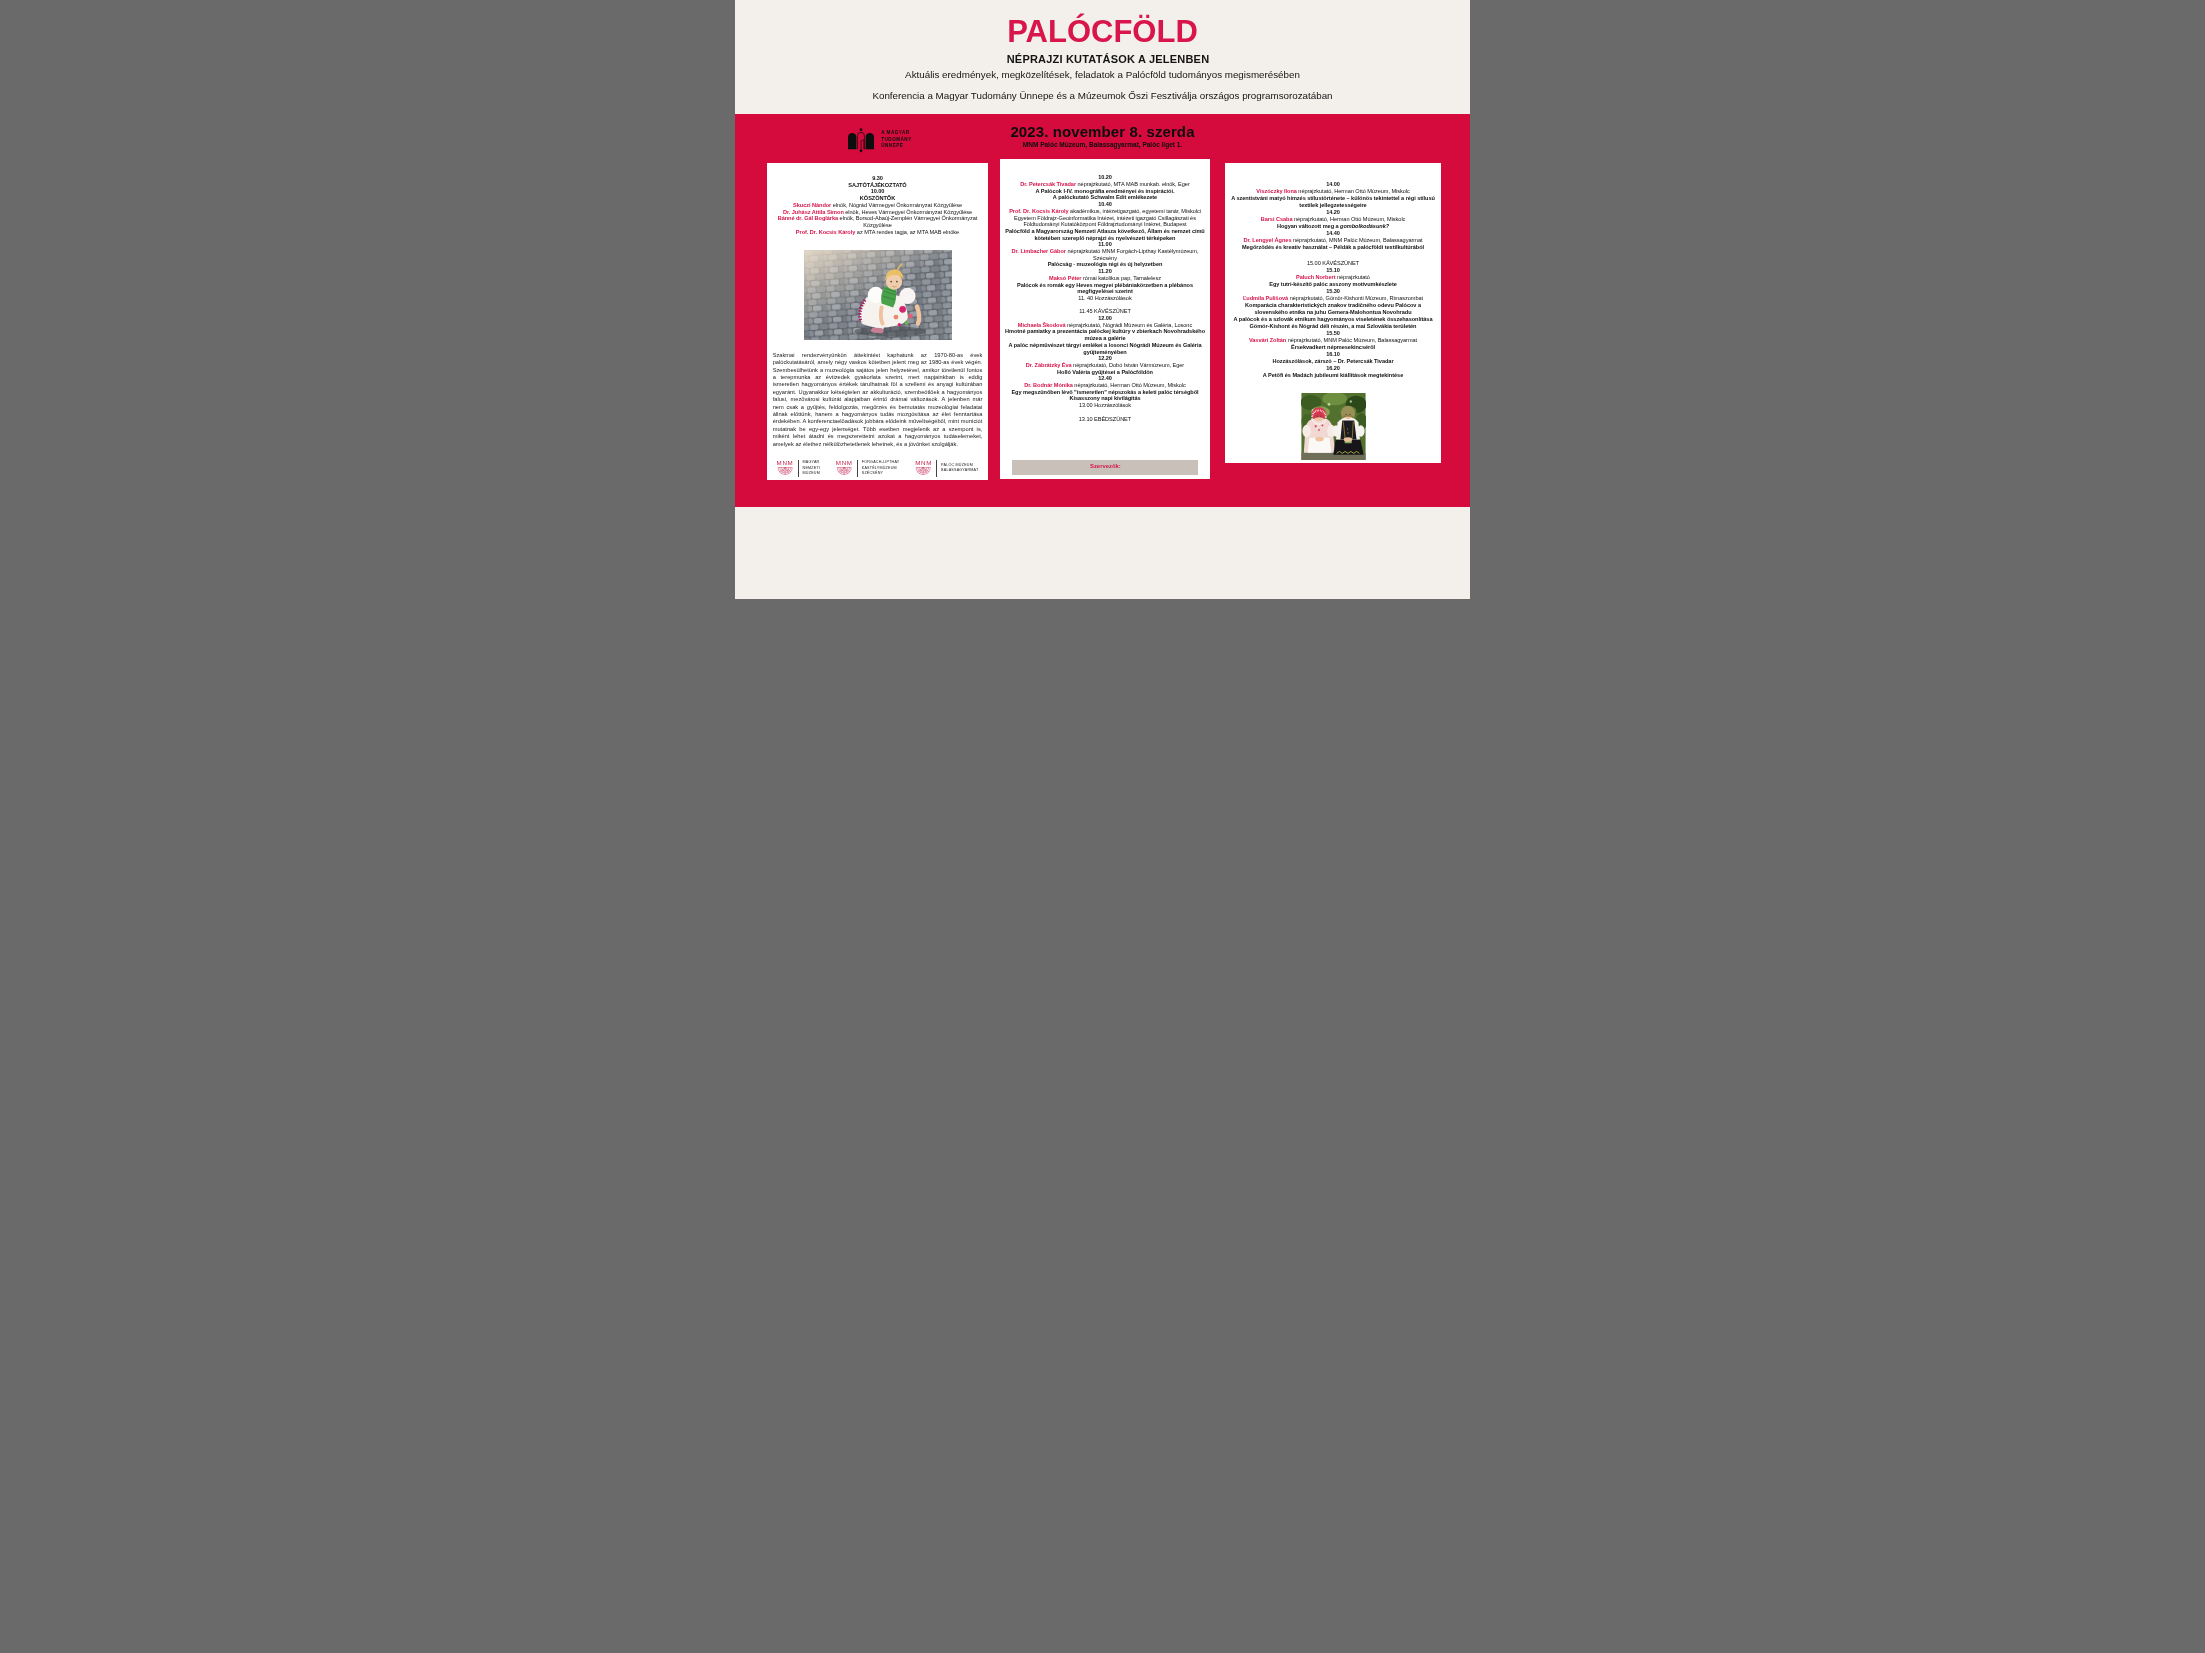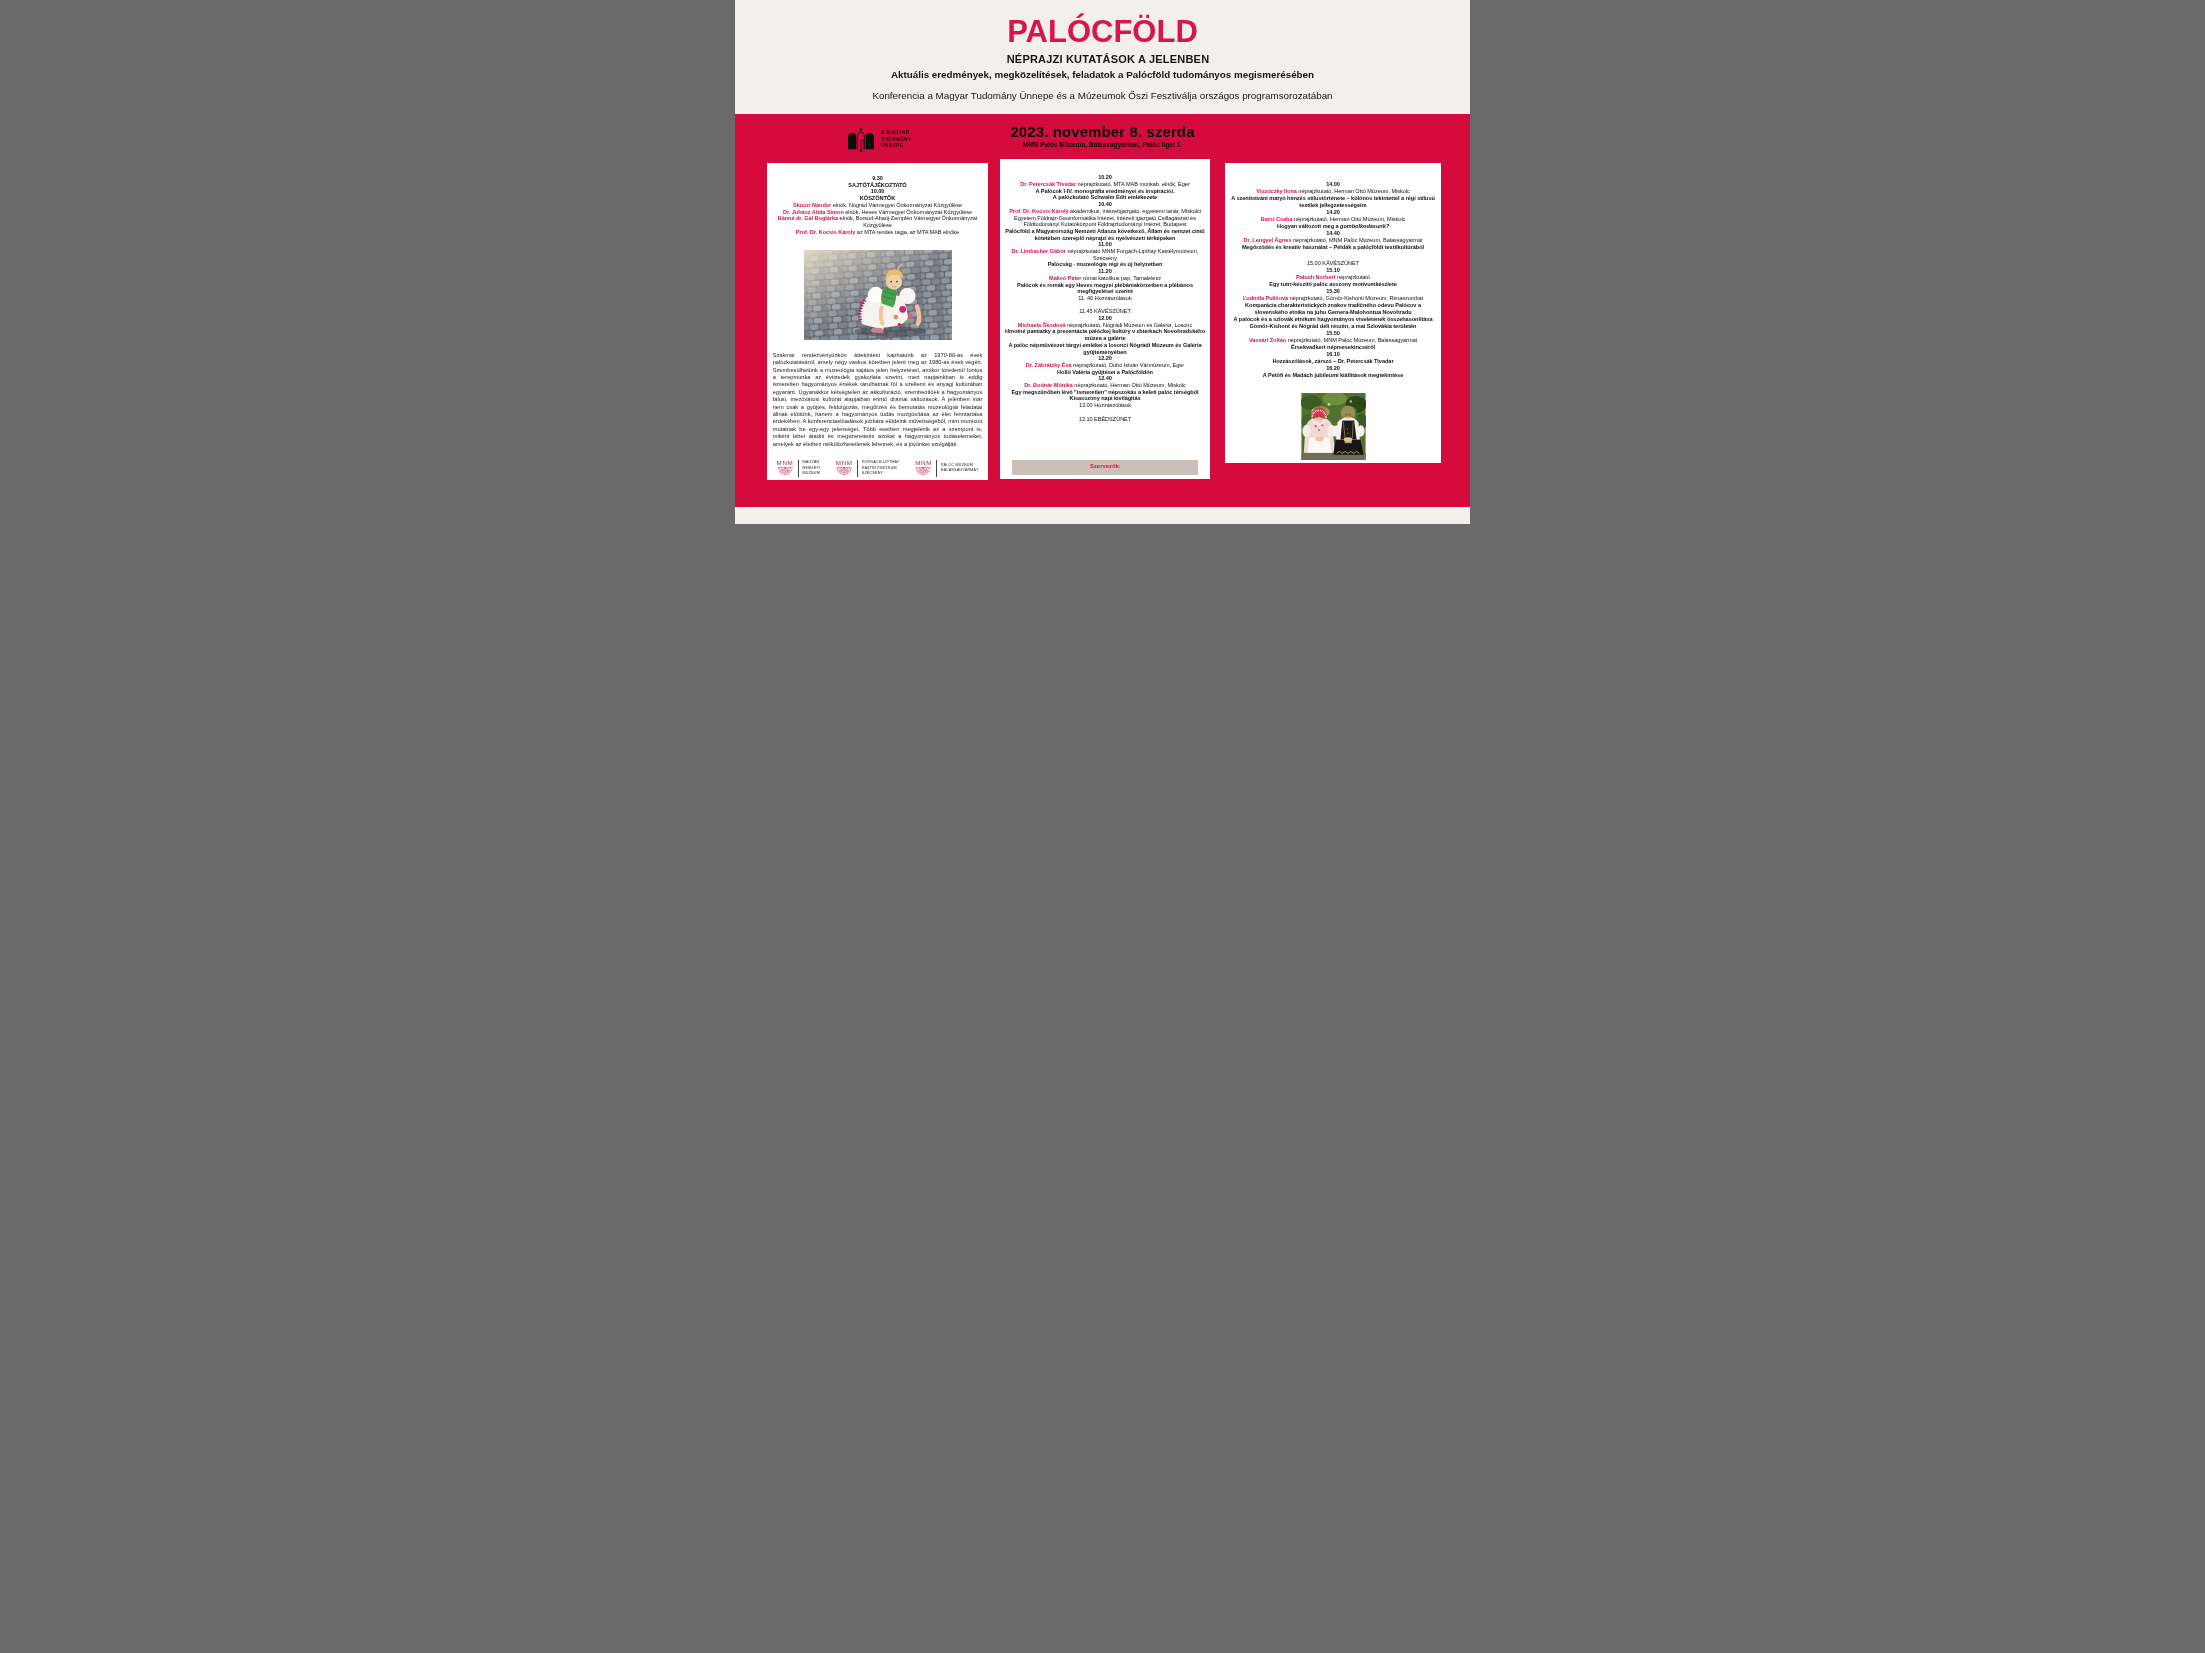--- a/index.html
+++ b/index.html
@@ -1,25 +1,25 @@
 <!DOCTYPE html>
 <html lang="hu" style="--accent-red: #d40b3c; --title-red: #d8164b; --name-red: #d6154b; --mnm-red: #c4214b; --cream: #f3efea; --box-tan: #c9c1b9;font-size:7.7px"><head>
 <meta charset="utf-8">
 <title>Palócföld – konferencia plakát</title>
 <style>
   html,body{margin:0;padding:0;background:#6a6a6a;}
-  .poster{position:relative;width:735px;height:524px;margin:0 auto;overflow:hidden;
+  .poster{position:relative;width:735px;height:599px;margin:0 auto;overflow:hidden;
           background:var(--cream,#f3efea);font-family:"Liberation Sans",sans-serif;color:#141414;}
 
   
   .hdr{position:absolute;top:0;left:0;width:100%;height:114px;text-align:center;}
   .hdr h1{margin:16px 0 0;font-size:31px;line-height:1;font-weight:800;letter-spacing:0;
           color:var(--title-red,#d8164b);}
   .sub1{margin-top:6.2px;font-size:11px;font-weight:800;letter-spacing:0.2px;margin-left:11px;}
-  .sub2{margin-top:3.8px;font-size:9.8px;font-weight:700;}
+  .sub2{margin-top:3.8px;font-size:9.8px;font-weight:400;}
   .sub3{margin-top:10px;font-size:9.8px;font-weight:400;}
 
   
   .band{position:absolute;left:0;top:114px;width:100%;height:393px;background:var(--accent-red,#d40b3c);}
 
   .band-center{position:absolute;top:123px;left:0;right:0;text-align:center;color:#0d0d0d;}
   .date{font-size:15px;font-weight:800;letter-spacing:0.1px;}
   .venue{margin-top:1.4px;font-size:6.5px;font-weight:700;}
 
   .mtu{position:absolute;left:112px;top:127px;display:flex;align-items:center;gap:6.2px;color:#0d0d0d;}

